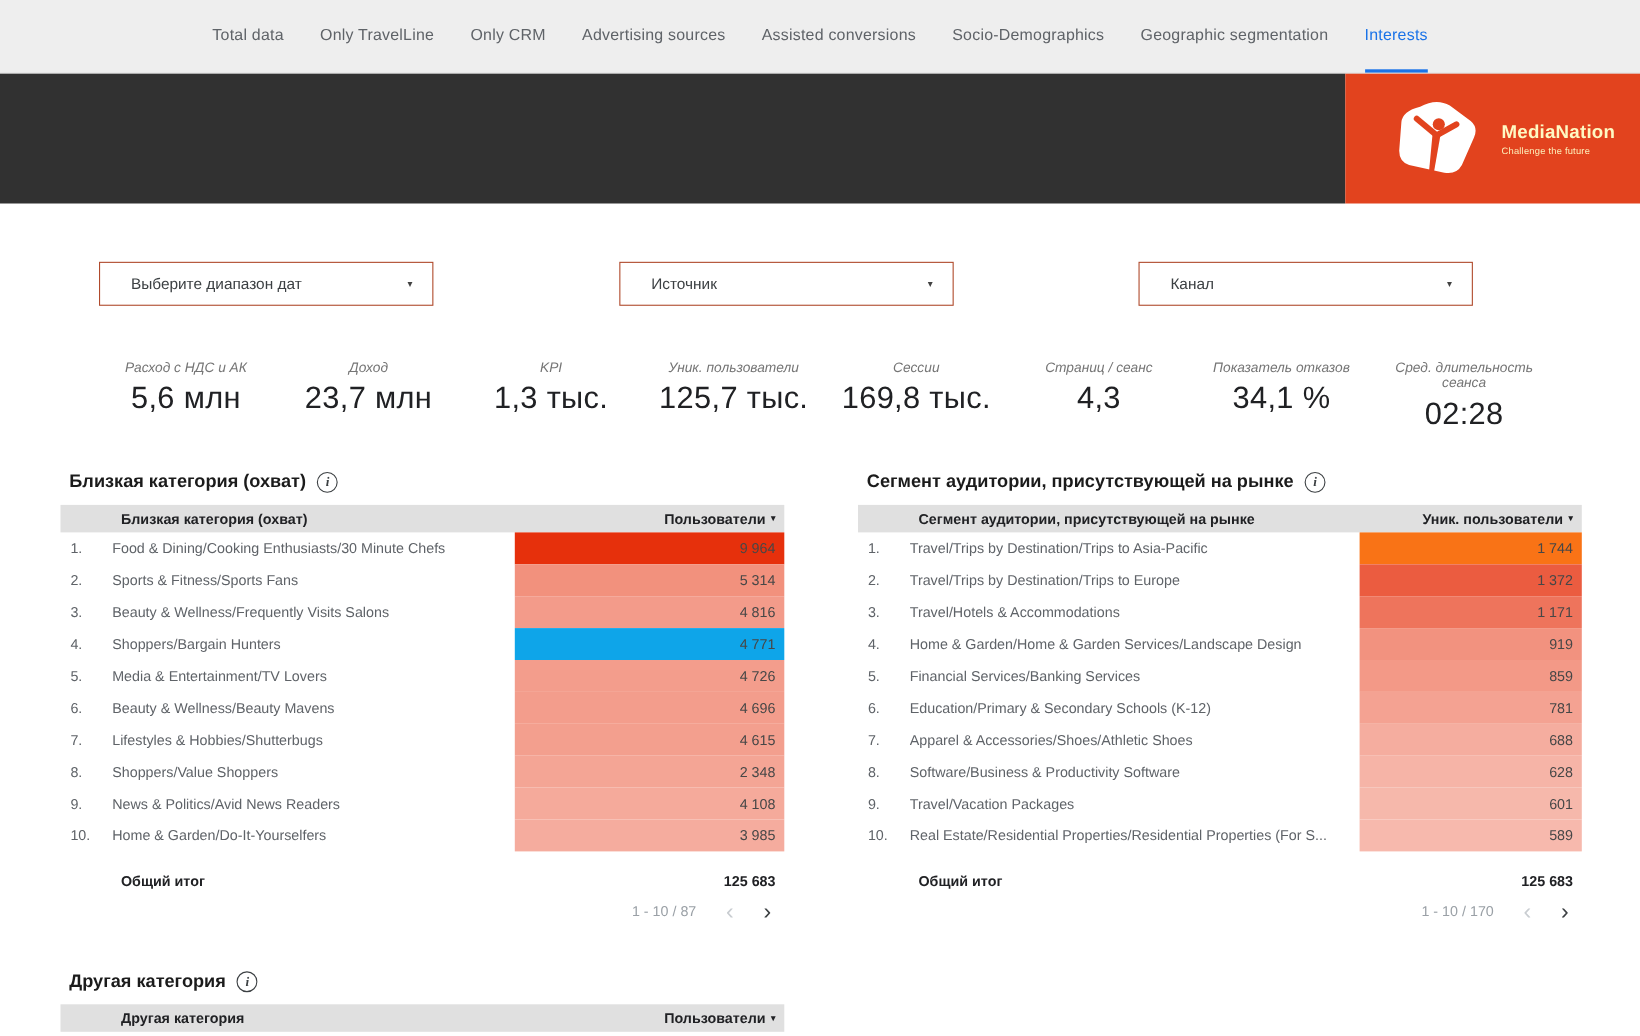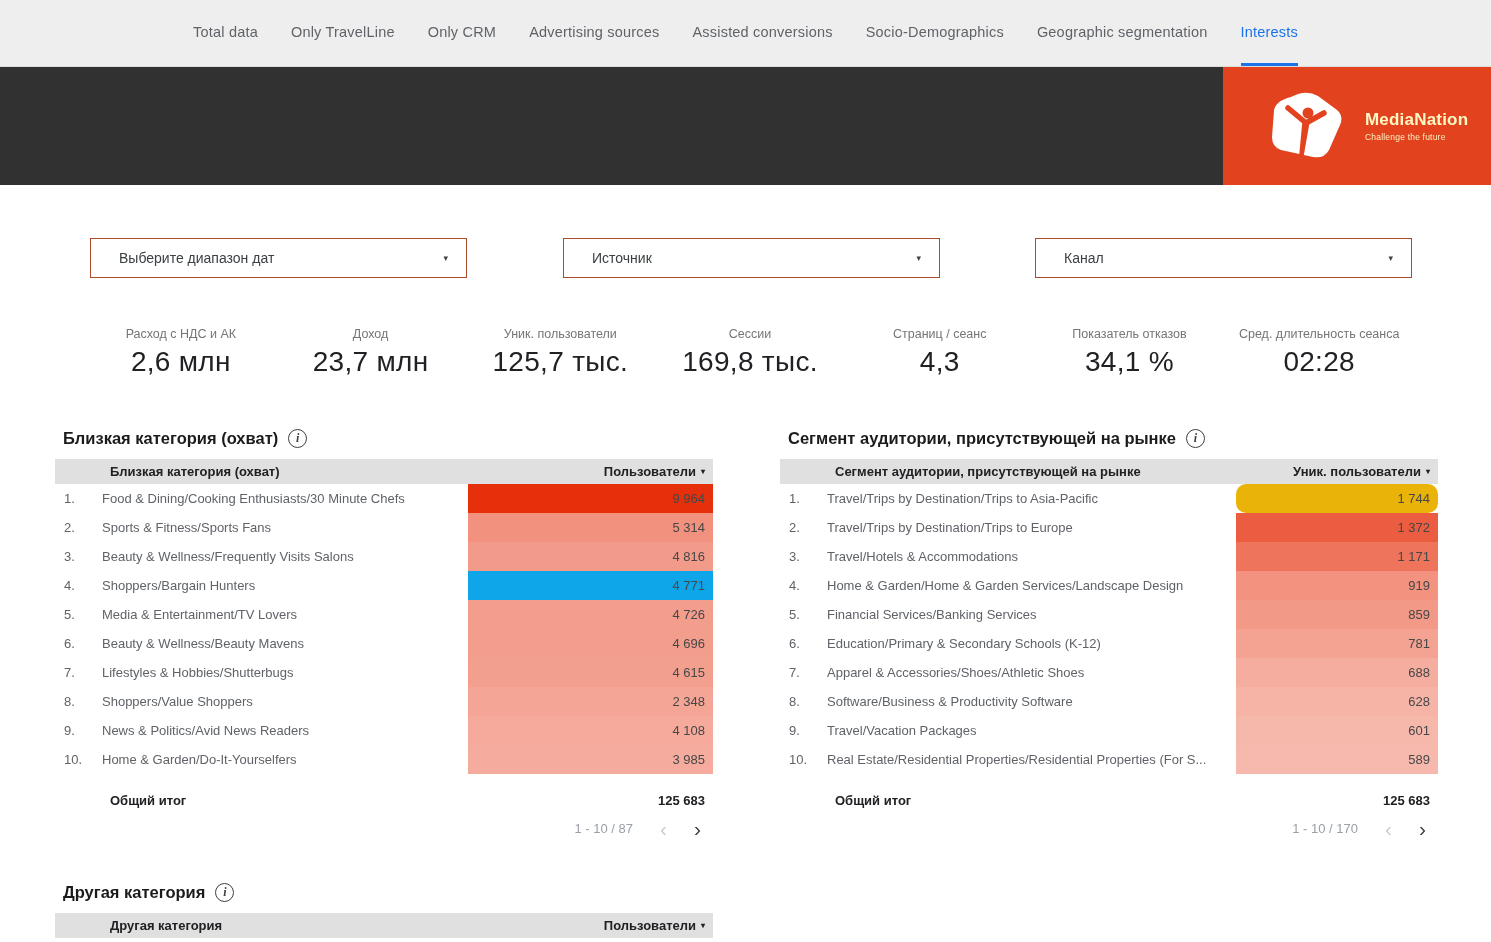--- a/index.html
+++ b/index.html
@@ -26,31 +26,31 @@
   .brandblock {
     position:absolute; top:67px; left:1223px; width:268px; height:118px;
     background:#e2431e; display:flex; align-items:center; padding-left:46px;
   }
   .brandtext { margin-left:22px; color:#fef9c3; }
   .brandname { font-size:17px; font-weight:700; letter-spacing:.2px; }
   .brandtag  { font-size:8.5px; margin-top:2px; letter-spacing:.2px; opacity:.95; }
 
   
   .filter {
-    position:absolute; top:238px; height:40px; width:377px;
+    position:absolute; top:238px; height:40px; width:304px;
     border:1.5px solid #b04a2c; display:flex; align-items:center;
     padding:0 18px 0 28px; font-size:14px; color:#3c4043; background:#fff; cursor:pointer;
   }
   #filter-0 { left:90px; } #filter-1 { left:563px; } #filter-2 { left:1035px; }
   .dd-caret { margin-left:auto; font-size:9px; color:#424242; }
 
   
   .kpis { position:absolute; top:327px; left:86px; width:1328px; display:flex; }
   .kpi { flex:1; text-align:center; }
-  .kpi-label { font-size:12.5px; color:#757575; }
+  .kpi-label { font-size:12.5px; color:#757575;font-style:italic; }
   .kpi-value { font-size:28px; color:#202124; margin-top:5px; letter-spacing:.3px; }
 
   
   .chart { position:absolute; width:658px; }
   #chart-0 { left:55px;  top:429px; }
   #chart-1 { left:780px; top:429px; }
   #chart-2 { left:55px;  top:883px; }
   .chart-title-row { display:flex; align-items:center; gap:10px; padding-left:8px; margin-bottom:11px; }
   .chart-title { font-size:16.5px; font-weight:700; color:#1b1b1b; }
   .info-icon {
@@ -127,25 +127,29 @@
   <span class="dd-caret">▾</span>
 </div>
 <div class="filter" id="filter-2">
   <span>Канал</span>
   <span class="dd-caret">▾</span>
 </div>
 
 <div class="kpis">
   <div class="kpi">
     <div class="kpi-label">Расход с НДС и АК</div>
-    <div class="kpi-value">2,6 млн</div>
+    <div class="kpi-value">5,6 млн</div>
   </div>
   <div class="kpi">
     <div class="kpi-label">Доход</div>
     <div class="kpi-value">23,7 млн</div>
+  </div>
+  <div class="kpi">
+    <div class="kpi-label">KPI</div>
+    <div class="kpi-value">1,3 тыс.</div>
   </div>
   <div class="kpi">
     <div class="kpi-label">Уник. пользователи</div>
     <div class="kpi-value">125,7 тыс.</div>
   </div>
   <div class="kpi">
     <div class="kpi-label">Сессии</div>
     <div class="kpi-value">169,8 тыс.</div>
   </div>
   <div class="kpi">
@@ -246,21 +250,21 @@
     <span class="th-dim">Сегмент аудитории, присутствующей на рынке</span>
     <span class="th-metric">
       <span>Уник. пользователи</span>
       <span class="sort-caret">▾</span>
     </span>
   </div>
   <div id="rows-1">
       <div class="trow">
         <span class="td-n">1.</span>
         <span class="td-label">Travel/Trips by Destination/Trips to Asia-Pacific</span>
-        <span class="td-value" style="background: #eab308; border-radius: 10px;">1 744</span>
+        <span class="td-value" style="background: #f97316;">1 744</span>
       </div>
       <div class="trow">
         <span class="td-n">2.</span>
         <span class="td-label">Travel/Trips by Destination/Trips to Europe</span>
         <span class="td-value" style="background: rgb(235, 92, 64);">1 372</span>
       </div>
       <div class="trow">
         <span class="td-n">3.</span>
         <span class="td-label">Travel/Hotels &amp; Accommodations</span>
         <span class="td-value" style="background: rgb(238, 116, 92);">1 171</span>

